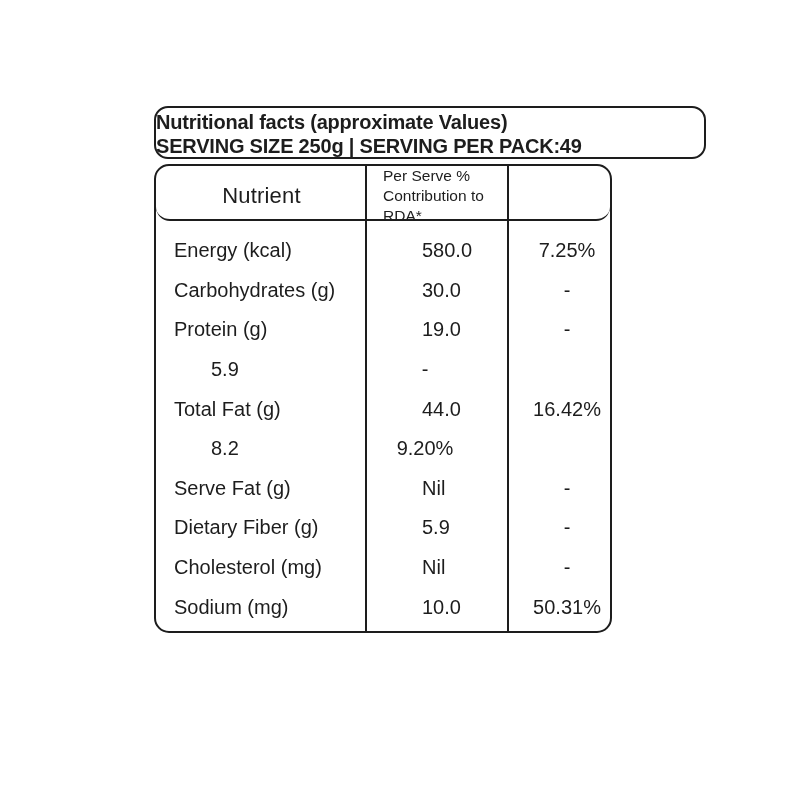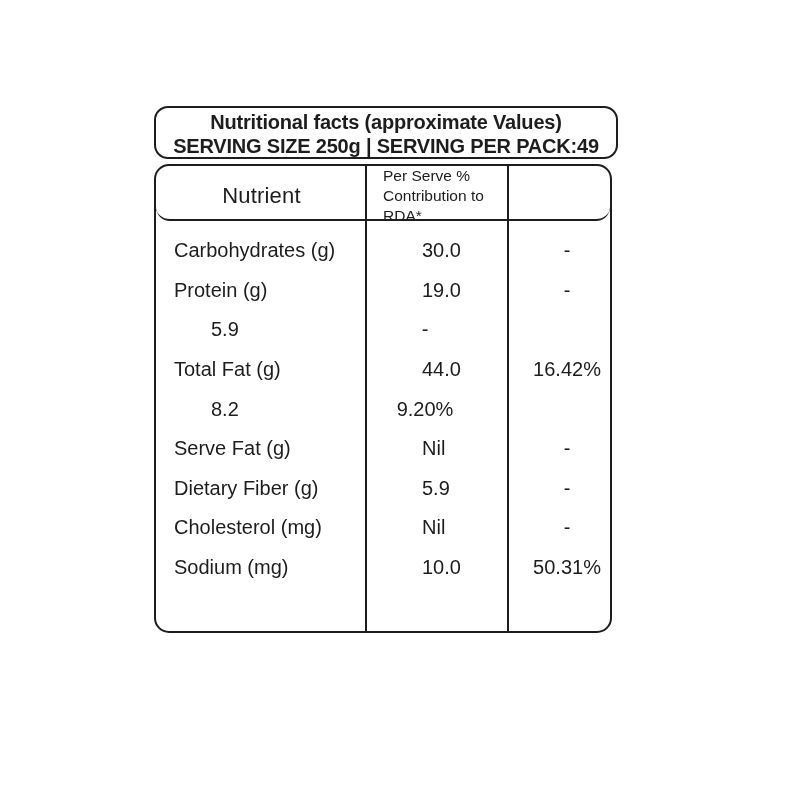--- a/index.html
+++ b/index.html
@@ -17,26 +17,26 @@
   }
   .label-wrap {
     position: absolute;
     left: 154px;
     top: 106px;
     width: 536px;
   }
   
   .title-box {
     box-sizing: border-box;
-    width: 464px;
+    width: 552px;
     height: 53px;
     border: 2px solid #1d1d1d;
     border-radius: 14px;
     background: #ffffff;
-    text-align: center;
+    text-align: left;
     padding-top: 2px;
   }
   .title-line {
     font-size: 20px;
     font-weight: bold;
     line-height: 24px;
     letter-spacing: -0.2px;
     white-space: nowrap;
   }
   
@@ -112,20 +112,25 @@
     <div class="vline v2"></div>
 
     <div class="thead">
       <div class="th th-nutrient">Nutrient</div>
       <div class="th th-rda">Per Serve %
 Contribution to RDA*</div>
     </div>
 
     <div class="tbody">
       <div class="trow">
+        <div class="cell-nutrient">Energy (kcal)</div>
+        <div class="cell-per100g">580.0</div>
+        <div class="cell-rda">7.25%</div>
+      </div>
+      <div class="trow">
         <div class="cell-nutrient">Carbohydrates (g)</div>
         <div class="cell-per100g">30.0</div>
         <div class="cell-rda">-</div>
       </div>
       <div class="trow">
         <div class="cell-nutrient">Protein (g)</div>
         <div class="cell-per100g">19.0</div>
         <div class="cell-rda">-</div>
       </div>
       <div class="trow">

